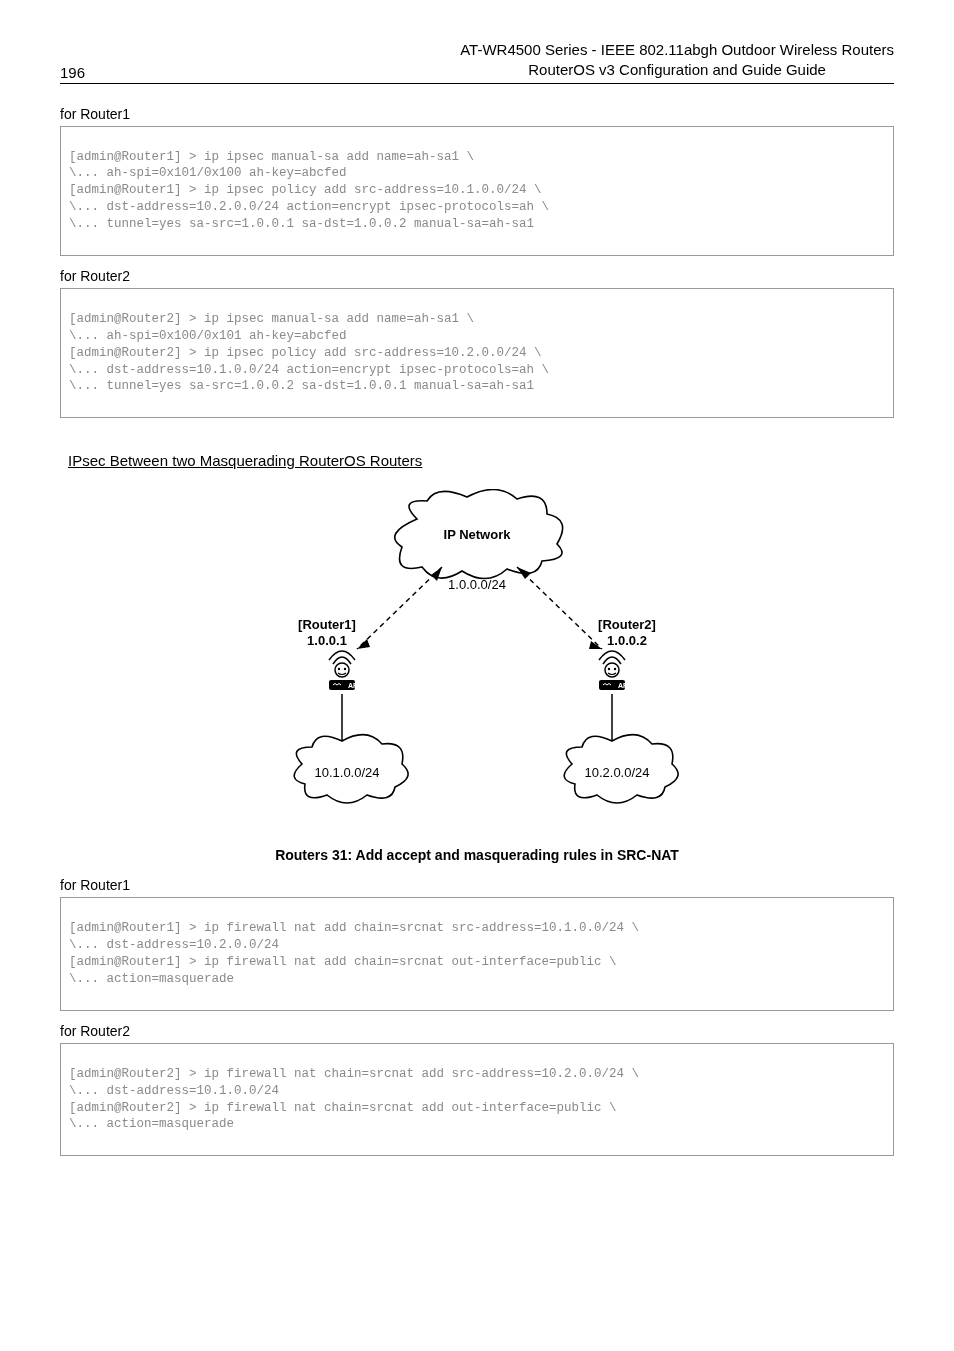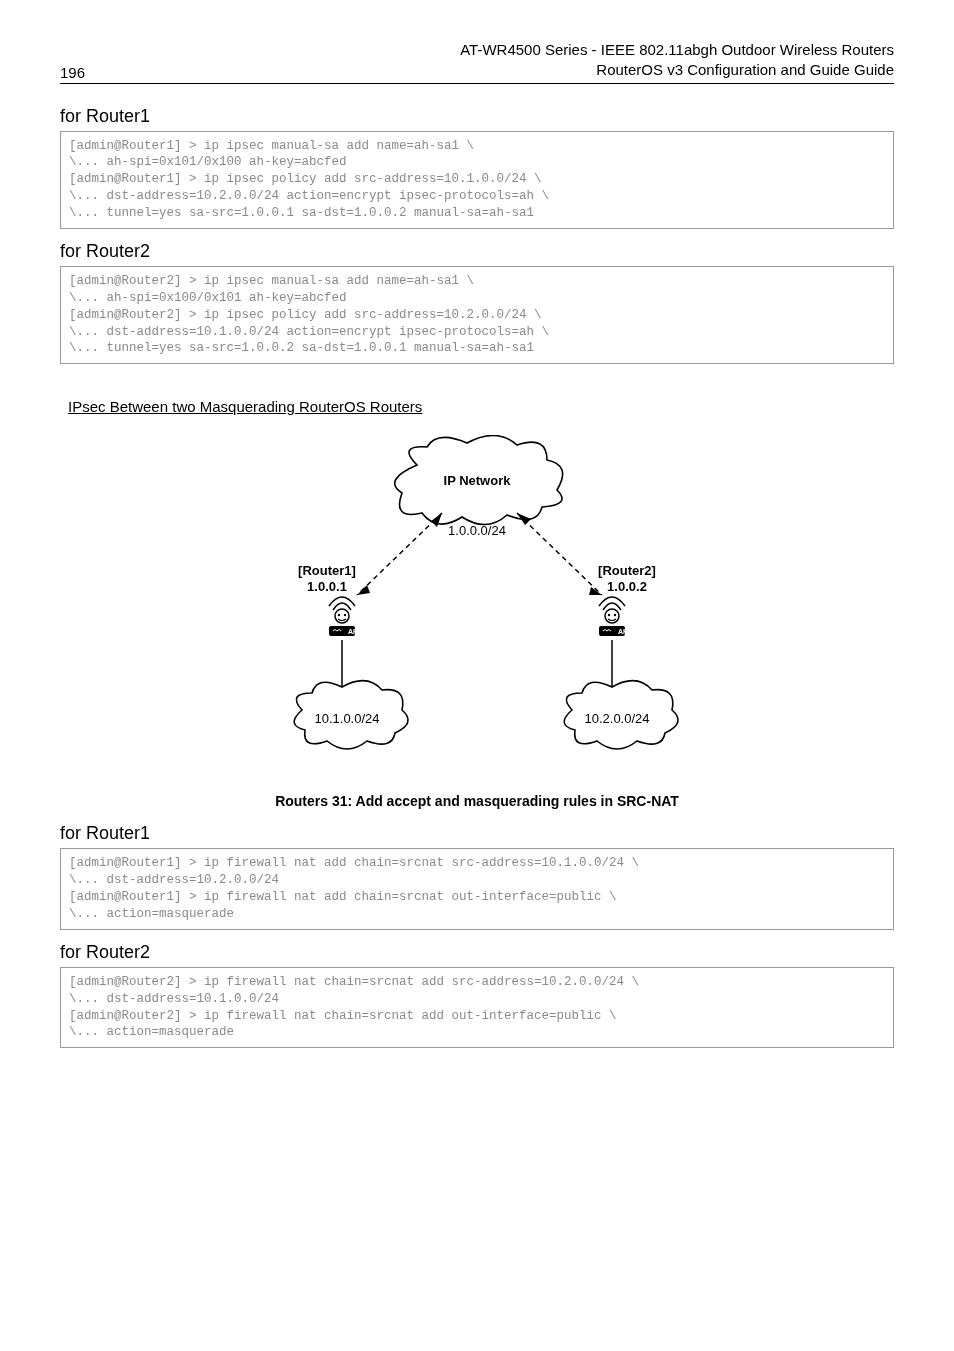--- a/index.html
+++ b/index.html
@@ -20,31 +20,31 @@
     align-items: flex-end;
     border-bottom: 1px solid #000;
     padding-bottom: 2px;
     margin-bottom: 22px;
   }
   .page-num {
     font-size: 15px;
     text-align: right;
   }
   .header-title {
-    text-align: right;
+    text-align: center;
     font-size: 15px;
     line-height: 1.35;
   }
   .section-label {
-    font-size: 18px;
+    font-size: 14px;
     margin: 12px 0 4px 0;
   }
   .code-box {
     border: 1px solid #999;
-    padding: 6px 8px;
+    padding: 22px 8px;
     font-family: "Courier New", monospace;
     font-size: 12.5px;
     color: #8a8a8a;
     line-height: 1.35;
     white-space: pre;
     overflow: hidden;
   }
   .section-heading {
     font-size: 15px;
     text-decoration: underline;

